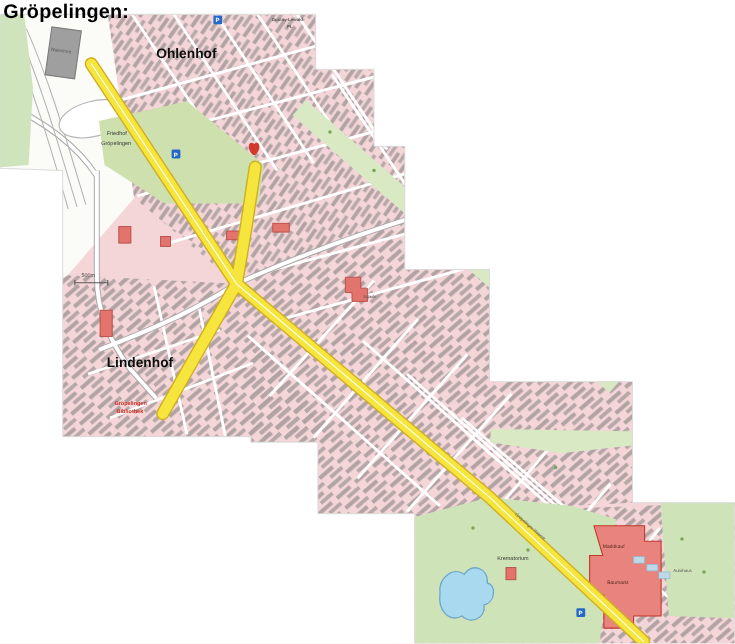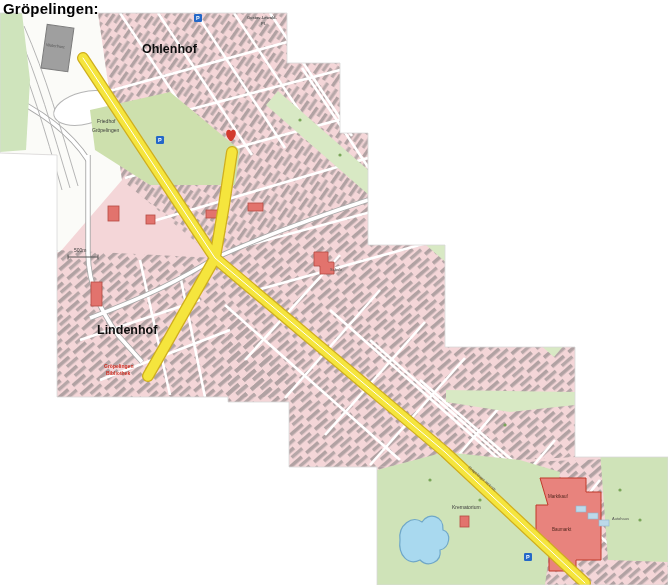--- a/index.html
+++ b/index.html
@@ -1,18 +1,18 @@
 <!DOCTYPE html>
 <html><head>
 <meta charset="utf-8">
 <style>
   html,body{margin:0;padding:0;background:#fff;}
   body{width:668px;height:585px;position:relative;overflow:hidden;
        font-family:"Liberation Sans",sans-serif;}
-  .page-title{position:absolute;left:3px;top:0px;font-size:15px;font-weight:bold;
+  .page-title{position:absolute;left:3px;top:0px;font-size:18px;font-weight:bold;
               color:#000;letter-spacing:.2px;z-index:5;}
   svg{position:absolute;left:0;top:0;}
   text{font-family:"Liberation Sans",sans-serif;}
   .district{font-size:12.5px;font-weight:bold;fill:#0d0d0d;}
   .micro{font-size:5px;fill:#3c3c3c;}
   .micro-red{font-size:5px;font-weight:bold;fill:#cc2a1e;}
   .micro-dark{font-size:4.5px;fill:#54281f;}
   .micro-grey{font-size:4px;fill:#555;}
   .p-letter{font-size:5.5px;font-weight:bold;fill:#fff;}
 </style>

